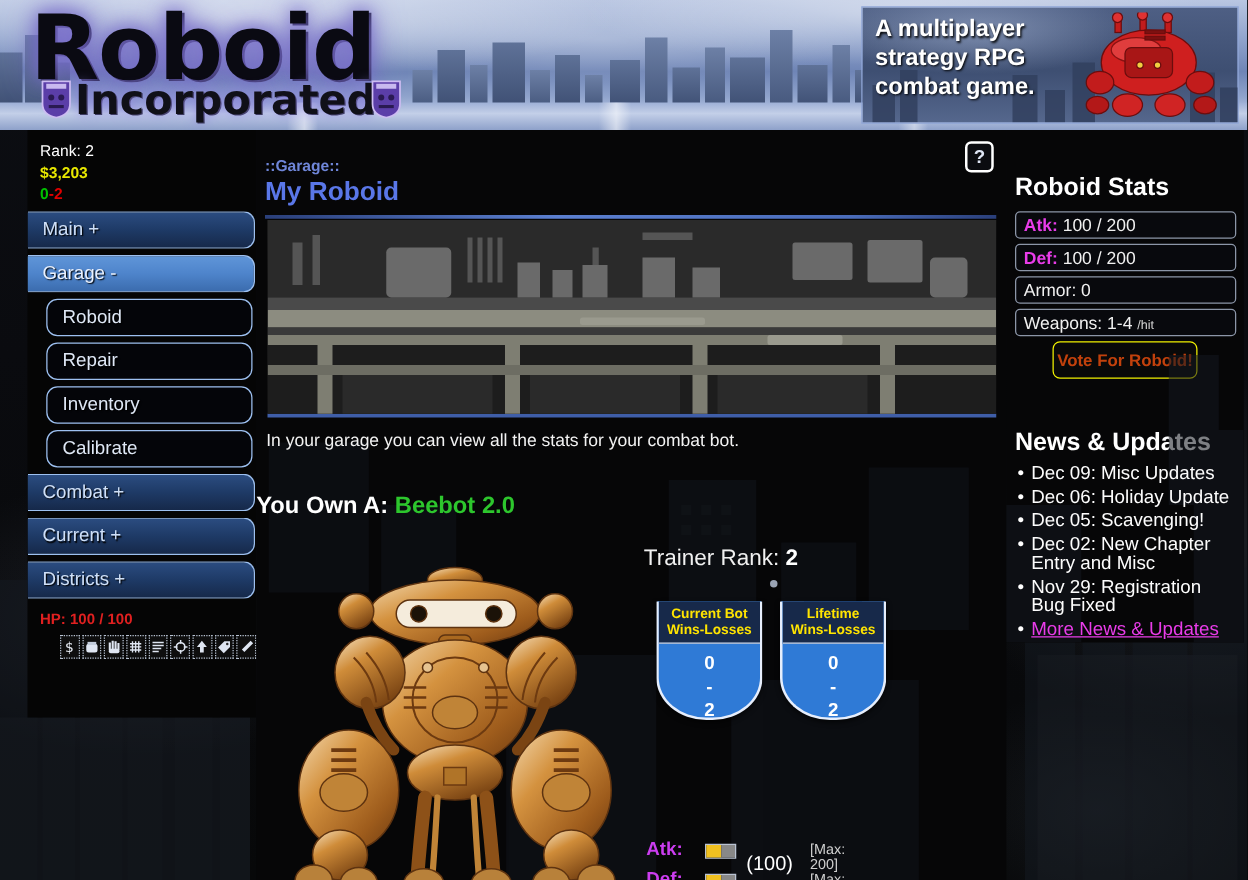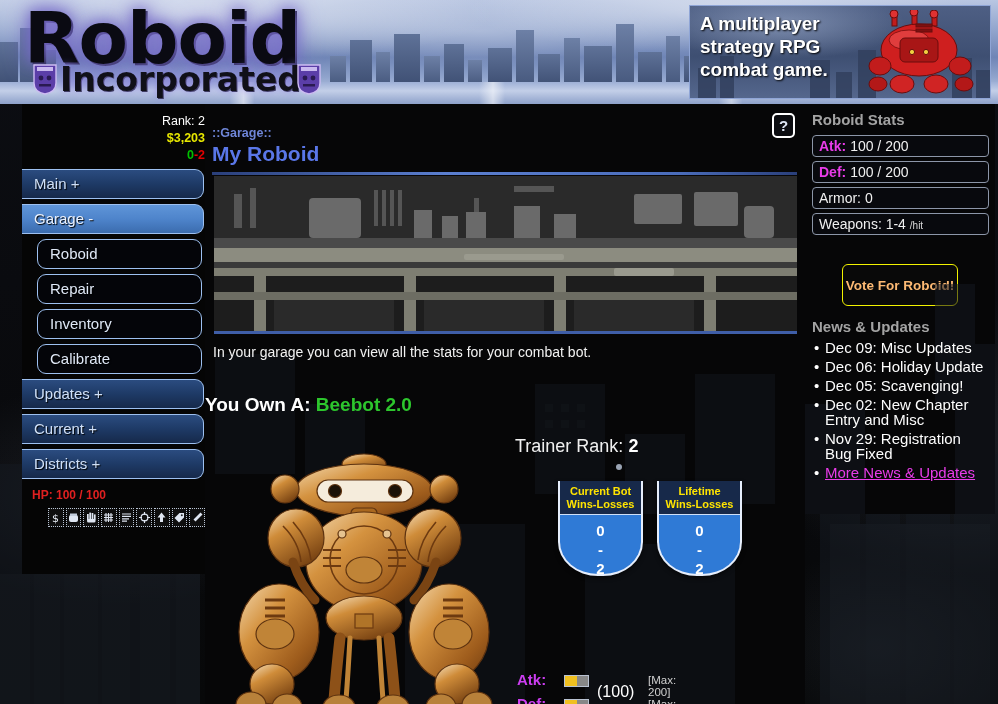--- a/index.html
+++ b/index.html
@@ -97,21 +97,21 @@
     position:absolute; left:805px; top:104px; width:190px; height:410px;
     background:#060607;
   }
 
   
   .paneltex {
     position:absolute; inset:0; pointer-events:none; opacity:.55;
   }
 
   
-  .statline { padding-left:10px; font-size:12.5px; line-height:17px; font-weight:bold;text-align:right; }
+  .statline { padding-left:10px; font-size:12.5px; line-height:17px; font-weight:bold; }
   #rank { color:#ffffff; font-weight:normal; padding-top:9px; }
   #money { color:#e8e800; }
   #wl .w { color:#00c000; }
   #wl .l { color:#e00000; }
 
   .navbtn {
     display:block; position:relative;
     width:182px; height:30px; margin:5px 0 0 0;
     border:1px solid #9dc0f0; border-left:none;
     border-radius:0 9px 9px 0;
@@ -159,21 +159,21 @@
 
   #ownline { position:absolute; left:0; top:290px; width:600px; text-align:left;
     font-size:19px; font-weight:bold; color:#ffffff; }
   #ownline .botname { color:#2dc62d; }
   #trainer { position:absolute; left:310px; top:332px; font-size:18px; color:#f0f0f0; }
   #trainer b { color:#ffffff; }
   #dot { position:absolute; left:411px; top:360px; width:6px; height:6px;
     border-radius:50%; background:#9aa4b4; }
 
   
-  .shield { position:absolute; width:103px; height:95px;margin-left:33px; }
+  .shield { position:absolute; width:103px; height:95px; }
   .shield .inner {
     width:85px; height:95px; background:#2f7ad6;
     border:2px solid #e6eefc; border-top:none;
     border-radius:0 0 40px 40px / 0 0 34px 34px;
     overflow:hidden; box-shadow:0 2px 4px rgba(0,0,0,.6);
   }
   .shield .hd {
     background:#17294a; color:#ffe400; font-size:11px; font-weight:bold;
     line-height:12.5px; text-align:center; padding:4px 2px 4px;
     border-bottom:1px solid #cfe0f8;
@@ -183,32 +183,32 @@
 
   .statrow { position:absolute; font-size:15px; }
   .statrow .lbl { position:absolute; left:0; top:0; color:#cc3df0; font-weight:bold; }
   .statrow .num { position:absolute; left:80px; top:12px; color:#ffffff; font-size:16px; }
   .statrow .mx { position:absolute; left:131px; top:3px; color:#cfcfcf; font-size:11.5px; }
   .minibar { position:absolute; left:47px; top:4px; width:25px; height:12px;
     display:flex; border:1px solid #b9c2d2; }
   .minibar i { display:block; height:100%; }
 
   
-  .secthead { color:#a3a3a3; font-size:15px; font-weight:bold; padding:7px 0 3px 7px; }
+  .secthead { color:#ffffff; font-size:20px; font-weight:bold; padding:7px 0 3px 7px;margin-top:28px; }
   .statbox {
     margin:4px 6px 0 7px; height:22px; border:1px solid #8c96a8; border-radius:4px;
     background:rgba(10,12,18,.6); color:#f0f0f0; font-size:14px; line-height:20px;
     padding-left:6px; white-space:nowrap;
   }
   .statbox .k { color:#e93ce9; font-weight:bold; }
   .statbox .hit { font-size:10px; color:#d8d8d8; }
   #votebtn {
-    margin:29px auto 0; width:116px; height:42px;
+    margin:4px auto 0; width:116px; height:30px;
     border:1.5px solid #f2f200; border-radius:6px;
-    background:rgba(12,12,10,.7); color:#fdba74; font-size:13.5px; font-weight:bold;
+    background:rgba(12,12,10,.7); color:#c2410c; font-size:13.5px; font-weight:bold;
     display:flex; align-items:center; justify-content:center; cursor:pointer;
   }
   #newslist { list-style:none; margin:2px 0 0 0; padding:0 6px 0 20px; }
   #newslist li { color:#fdfdfd; font-size:15px; line-height:15px; margin-bottom:4px;
     position:relative; }
   #newslist li:before { content:"\2022"; position:absolute; left:-11px; color:#fff; }
   #newslist li a { color:#e93ce9; text-decoration:underline; cursor:pointer; }
 </style>
 </head>
 <body>
@@ -326,21 +326,21 @@
     </div>
 
     <div class="navbtn">Main +</div>
     <div class="navbtn active">Garage -</div>
 
     <div class="subbtn">Roboid</div>
     <div class="subbtn">Repair</div>
     <div class="subbtn">Inventory</div>
     <div class="subbtn">Calibrate</div>
 
-    <div class="navbtn">Updates +</div>
+    <div class="navbtn">Combat +</div>
     <div class="navbtn">Current +</div>
     <div class="navbtn">Districts +</div>
 
     <div id="hpline">HP: 100 / 100</div>
 
     <div id="iconrow">
       <div class="micon">
         <svg width="13" height="13" viewBox="0 0 13 13">
             <text x="6.5" y="10.5" font-size="11" text-anchor="middle" fill="#e6ebf3" font-family="DejaVu Sans">$</text>
           </svg>

